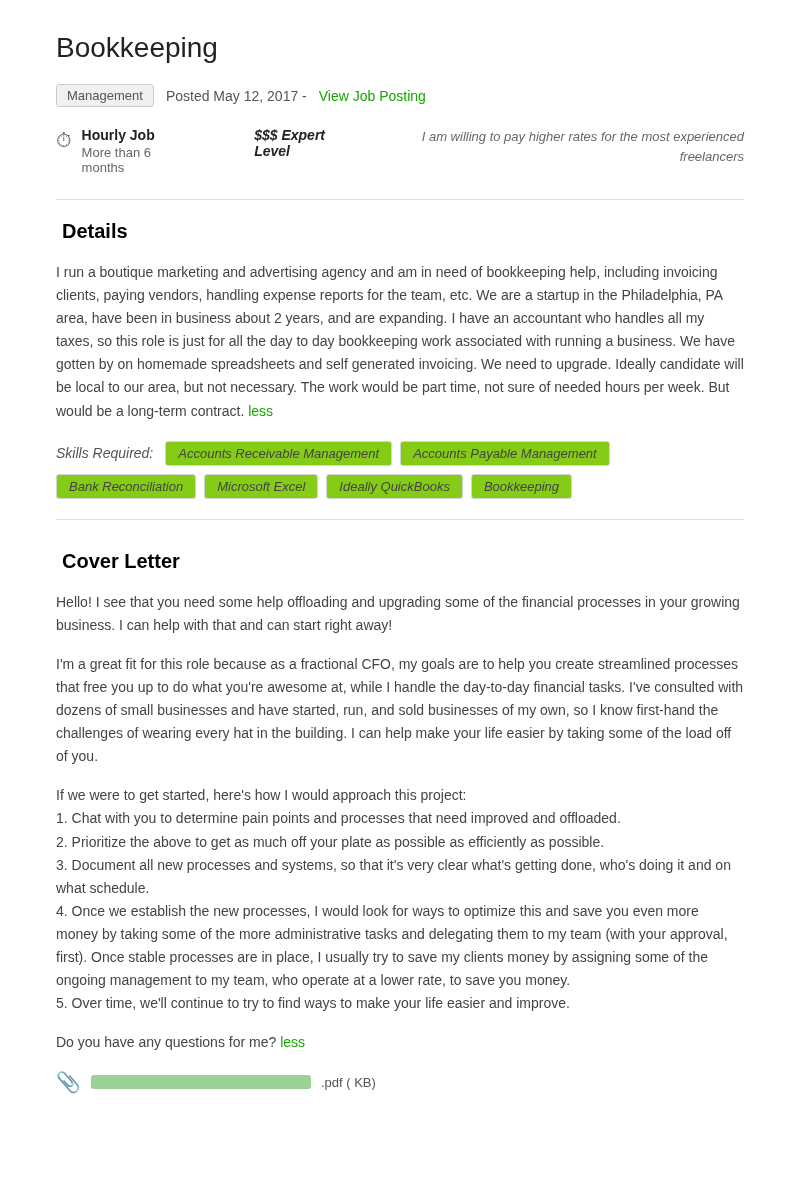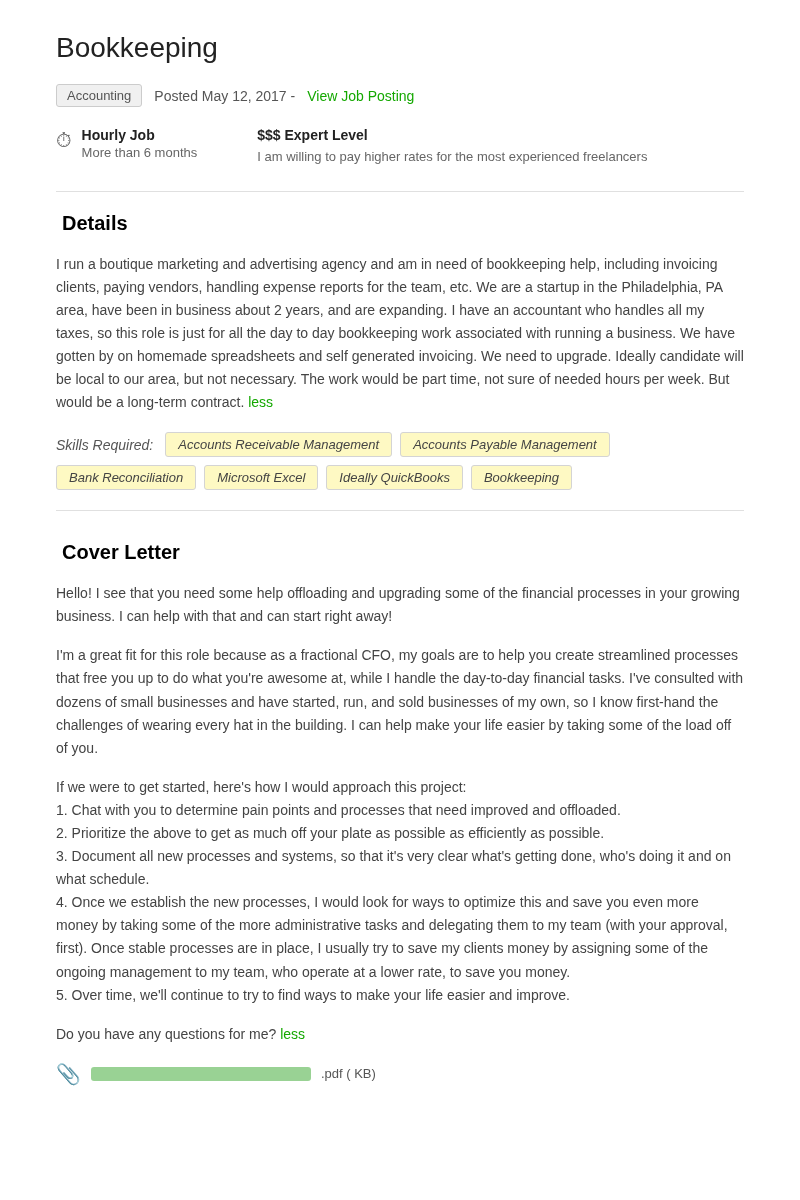--- a/index.html
+++ b/index.html
@@ -65,21 +65,21 @@
       font-size: 14px;
       color: #222;
     }
     .job-duration {
       font-size: 13px;
       color: #666;
       margin-top: 2px;
     }
     .job-info-right {
       display: flex;
-      flex-direction: column;
+      font-style: italic;
     }
     .rate-label {
       font-weight: 600;
       font-size: 14px;
       color: #222;
       margin-bottom: 4px;
     }
     .rate-desc {
       font-size: 13px;
       color: #666;
@@ -115,21 +115,21 @@
       gap: 8px;
       margin-bottom: 20px;
       font-style: italic;
     }
     .skills-label {
       font-size: 14px;
       color: #555;
       margin-right: 4px;
     }
     .skill-tag {
-      background: #fef9c3;
+      background: #84cc16;
       border: 1px solid #d4d4d4;
       border-radius: 3px;
       padding: 4px 12px;
       font-size: 13px;
       color: #444;
     }
     .cover-letter-section {
       margin-top: 30px;
     }
     .cover-letter-text {
@@ -165,21 +165,21 @@
     }
   </style>
 </head>
 <body>
 
 <div class="page-container">
 
   <h1 class="page-title">Bookkeeping</h1>
 
   <div class="meta-row">
-    <span class="tag-badge">Accounting</span>
+    <span class="tag-badge">Management</span>
     <span class="meta-text">Posted May 12, 2017 -</span>
     <a class="view-link" href="#">View Job Posting</a>
   </div>
 
   <div class="job-info-row">
     <div class="job-info-left">
       <span class="clock-icon">⏱</span>
       <div>
         <div class="job-type-label">Hourly Job</div>
         <div class="job-duration">More than 6 months</div>

